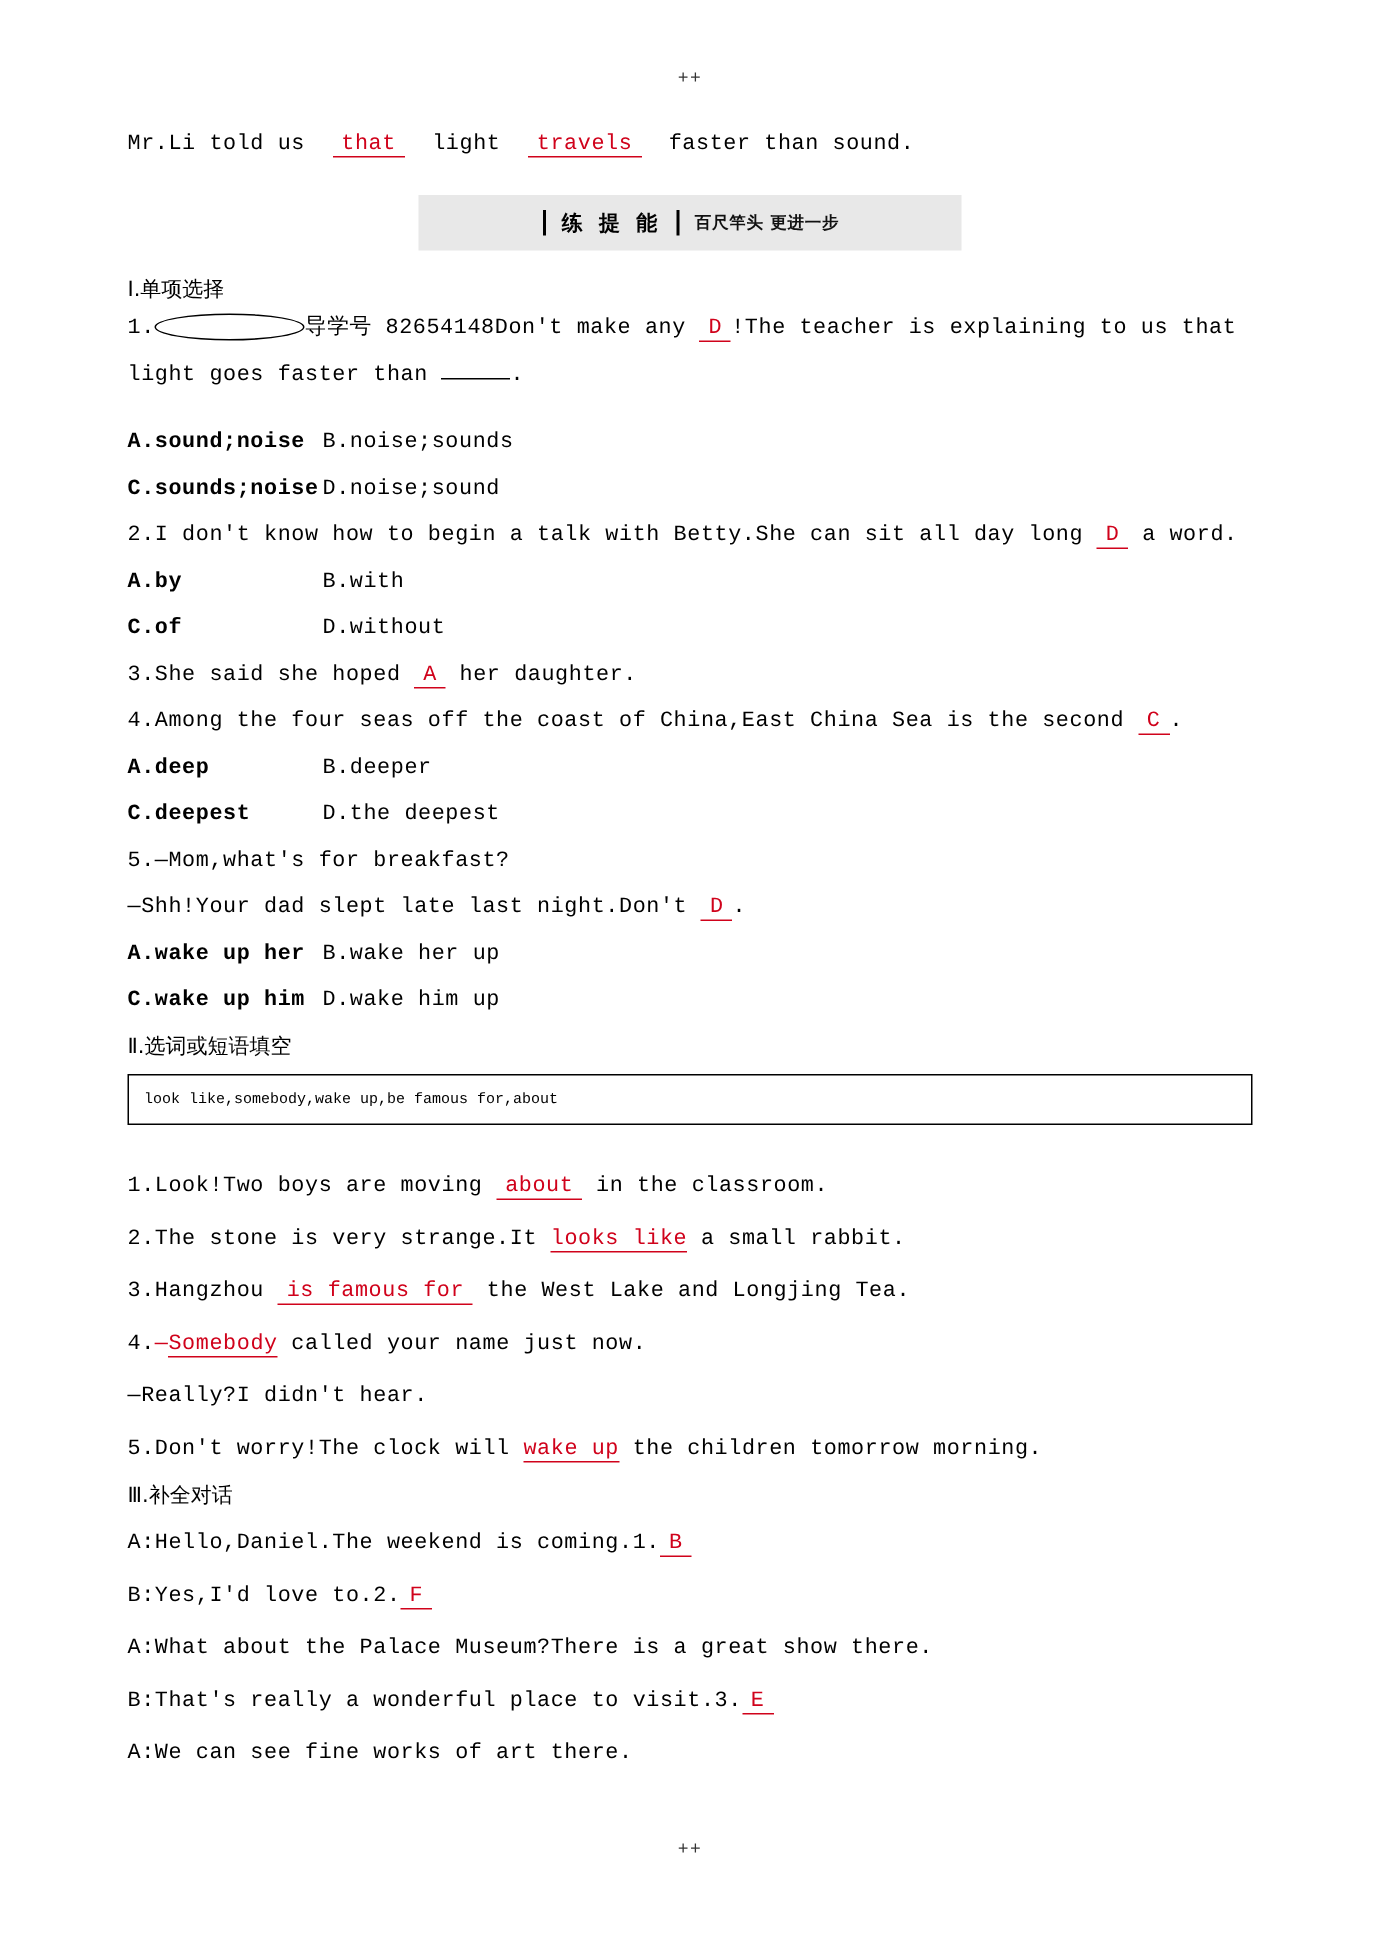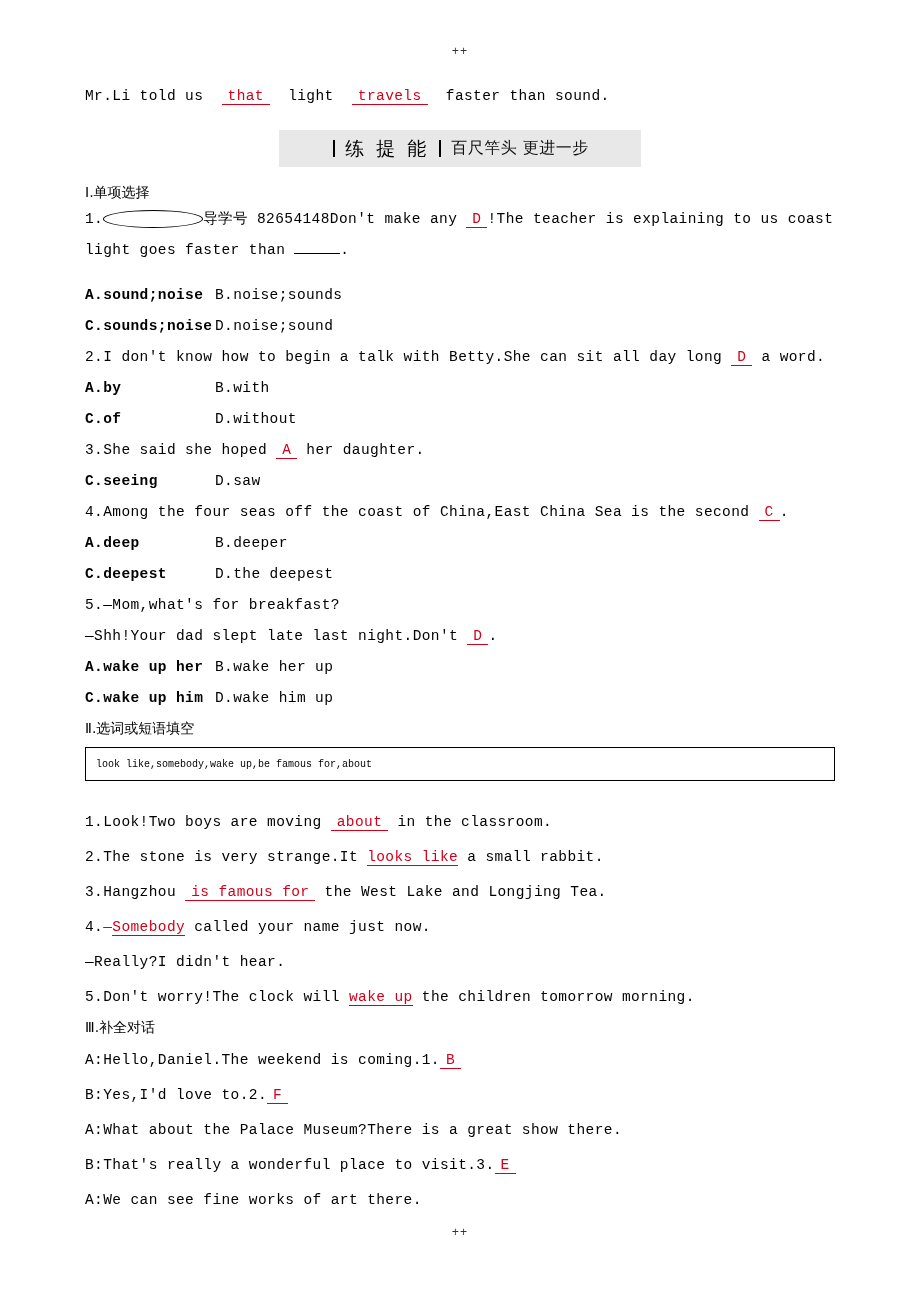--- a/index.html
+++ b/index.html
@@ -66,36 +66,37 @@
     width: 362px;
     height: 37px;
     background: #e8e8e8;
     display: flex;
     align-items: center;
     justify-content: center;
     gap: 8px;
   }
   .banner-title {
     font-family: "DejaVu Sans", sans-serif;
-    font-weight: normal;
-    font-size: 19px;
+    font-weight: bold;
+    font-size: 14px;
     letter-spacing: 3px;
   }
   .banner-bar {
     display: inline-block;
     width: 2px;
     height: 17px;
     background: #000;
     margin: 0 2px;
   }
   .banner-sub {
     font-family: "DejaVu Sans", sans-serif;
-    font-size: 16px;
+    font-size: 11px;
     letter-spacing: 0.5px;
     color: #111;
+    font-weight: bold;
   }
 
   .section-head {
     font-size: 14px;
     margin-top: 17px;
     font-family: "DejaVu Sans", sans-serif;
   }
 
   .q { margin-top: 2px; }
   .opt {
@@ -145,31 +146,30 @@
 
   <div class="banner">
     <span class="banner-bar"></span>
     <span class="banner-title">练 提 能</span>
     <span class="banner-bar"></span>
     <span class="banner-sub">百尺竿头  更进一步</span>
   </div>
 
   <div class="section-head">Ⅰ.单项选择</div>
 
-  <div class="line q"><span>1.</span><span class="ellipse-wrap"><span class="ellipse"></span></span><span>导学号 82654148</span><span>Don't make any</span> <span class="blank-red">D</span><span>!The teacher is explaining to us coast</span></div>
+  <div class="line q"><span>1.</span><span class="ellipse-wrap"><span class="ellipse"></span></span><span>导学号 82654148</span><span>Don't make any</span> <span class="blank-red">D</span><span>!The teacher is explaining to us that</span></div>
   <div class="line"><span>light goes faster than</span> <span class="blank-empty"></span><span>.</span></div>
   <div class="line blockgap"><span class="opt opt-a">A.sound;noise</span><span class="opt">B.noise;sounds</span></div>
   <div class="line"><span class="opt opt-a">C.sounds;noise</span><span class="opt">D.noise;sound</span></div>
 
   <div class="line"><span>2.</span><span>I don't know how to begin a talk with Betty.She can sit all day long</span> <span class="blank-red">D</span> <span>a word.</span></div>
   <div class="line"><span class="opt opt-a">A.by</span><span class="opt">B.with</span></div>
   <div class="line"><span class="opt opt-a">C.of</span><span class="opt">D.without</span></div>
 
   <div class="line"><span>3.</span><span>She said she hoped</span> <span class="blank-red">A</span> <span>her daughter.</span></div>
-  <div class="line"><span class="opt opt-a">C.seeing</span><span class="opt">D.saw</span></div>
 
   <div class="line"><span>4.</span><span>Among the four seas off the coast of China,East China Sea is the second</span> <span class="blank-red">C</span><span>.</span></div>
   <div class="line"><span class="opt opt-a">A.deep</span><span class="opt">B.deeper</span></div>
   <div class="line"><span class="opt opt-a">C.deepest</span><span class="opt">D.the deepest</span></div>
 
   <div class="line"><span>5.</span><span>—Mom,what's for breakfast?</span></div>
   <div class="line"><span>—Shh!Your dad slept late last night.Don't</span> <span class="blank-red">D</span><span>.</span></div>
   <div class="line"><span class="opt opt-a">A.wake up her</span><span class="opt">B.wake her up</span></div>
   <div class="line"><span class="opt opt-a">C.wake up him</span><span class="opt">D.wake him up</span></div>
 

